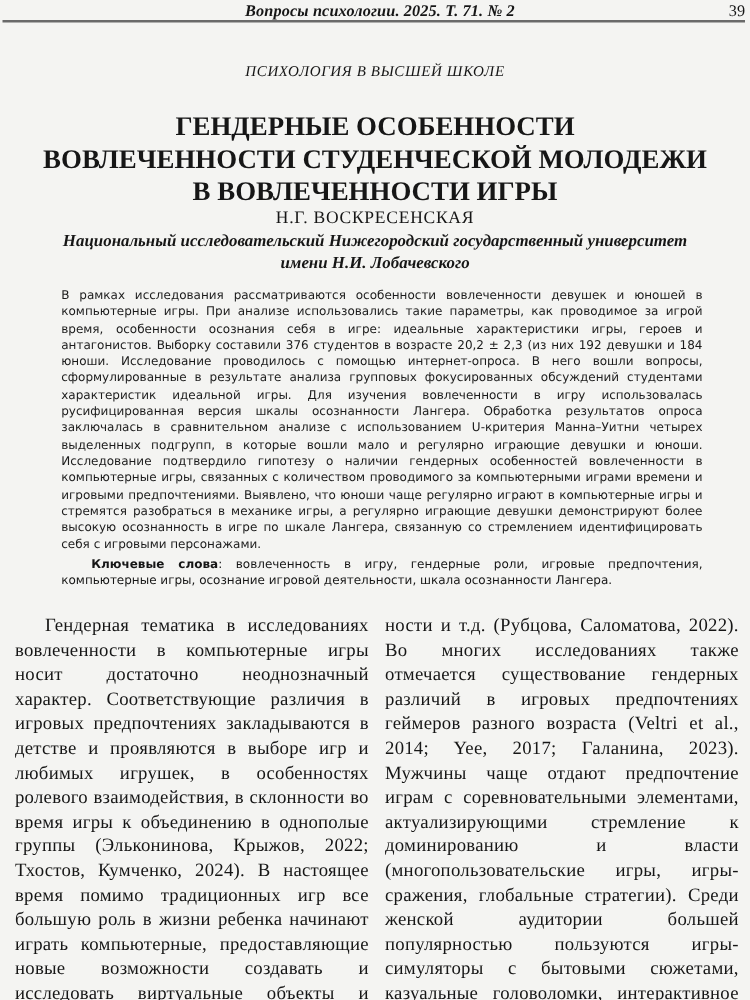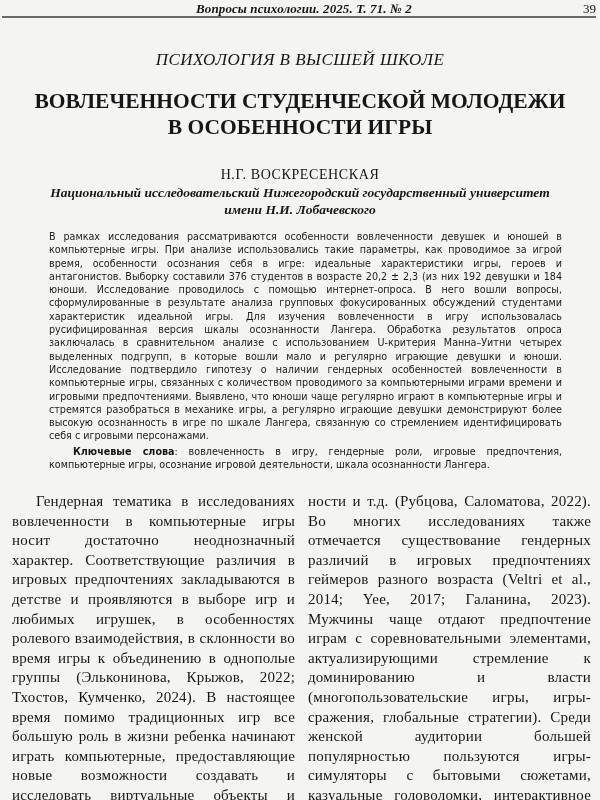--- a/index.html
+++ b/index.html
@@ -18,21 +18,21 @@
     }
     .running-head .page-num {
       position: absolute; right: 8px; top: 1px; font-size: 13px; margin-left: 24px;
     }
     .head-rule {
       position: absolute; left: 2px; top: 16px; width: 594px; height: 0;
       border-top: 2px solid #6a6a6a;
     }
     .section {
       position: absolute; top: 50px; left: 0; width: 600px; text-align: center;
-      font-style: italic; font-size: 17px; letter-spacing: 0.5px;
+      font-style: italic; font-size: 12px; letter-spacing: 0.5px;
     }
     .title {
       position: absolute; top: 88px; left: 0; width: 600px; text-align: center;
       font-weight: bold; font-size: 21.5px; line-height: 26px;
     }
     .author {
       position: absolute; top: 167px; left: 0; width: 600px; text-align: center;
       font-size: 14px; letter-spacing: 0.6px;
     }
     .affil {
@@ -65,22 +65,23 @@
 
 <div class="running-head">
   <span class="journal">Вопросы психологии. 2025. Т. 71. № 2</span>
   <span class="page-num">39</span>
 </div>
 <div class="head-rule"></div>
 
 <div class="section">ПСИХОЛОГИЯ В ВЫСШЕЙ ШКОЛЕ</div>
 
 <div class="title">
+  <div>ГЕНДЕРНЫЕ ОСОБЕННОСТИ</div>
   <div>ВОВЛЕЧЕННОСТИ СТУДЕНЧЕСКОЙ МОЛОДЕЖИ</div>
-  <div>В ОСОБЕННОСТИ ИГРЫ</div>
+  <div>В ВОВЛЕЧЕННОСТИ ИГРЫ</div>
 </div>
 
 <div class="author">Н.Г. ВОСКРЕСЕНСКАЯ</div>
 
 <div class="affil">
   <div>Национальный исследовательский Нижегородский государственный университет</div>
   <div>имени Н.И. Лобачевского</div>
 </div>
 
 <div class="abstract">В рамках исследования рассматриваются особенности вовлеченности девушек и юношей в компьютерные игры. При анализе использовались такие параметры, как проводимое за игрой время, особенности осознания себя в игре: идеальные характеристики игры, героев и антагонистов. Выборку составили 376 студентов в возрасте 20,2 ± 2,3 (из них 192 девушки и 184 юноши. Исследование проводилось с помощью интернет-опроса. В него вошли вопросы, сформулированные в результате анализа групповых фокусированных обсуждений студентами характеристик идеальной игры. Для изучения вовлеченности в игру использовалась русифицированная версия шкалы осознанности Лангера. Обработка результатов опроса заключалась в сравнительном анализе с использованием U-критерия Манна–Уитни четырех выделенных подгрупп, в которые вошли мало и регулярно играющие девушки и юноши. Исследование подтвердило гипотезу о наличии гендерных особенностей вовлеченности в компьютерные игры, связанных с количеством проводимого за компьютерными играми времени и игровыми предпочтениями. Выявлено, что юноши чаще регулярно играют в компьютерные игры и стремятся разобраться в механике игры, а регулярно играющие девушки демонстрируют более высокую осознанность в игре по шкале Лангера, связанную со стремлением идентифицировать себя с игровыми персонажами.</div>

